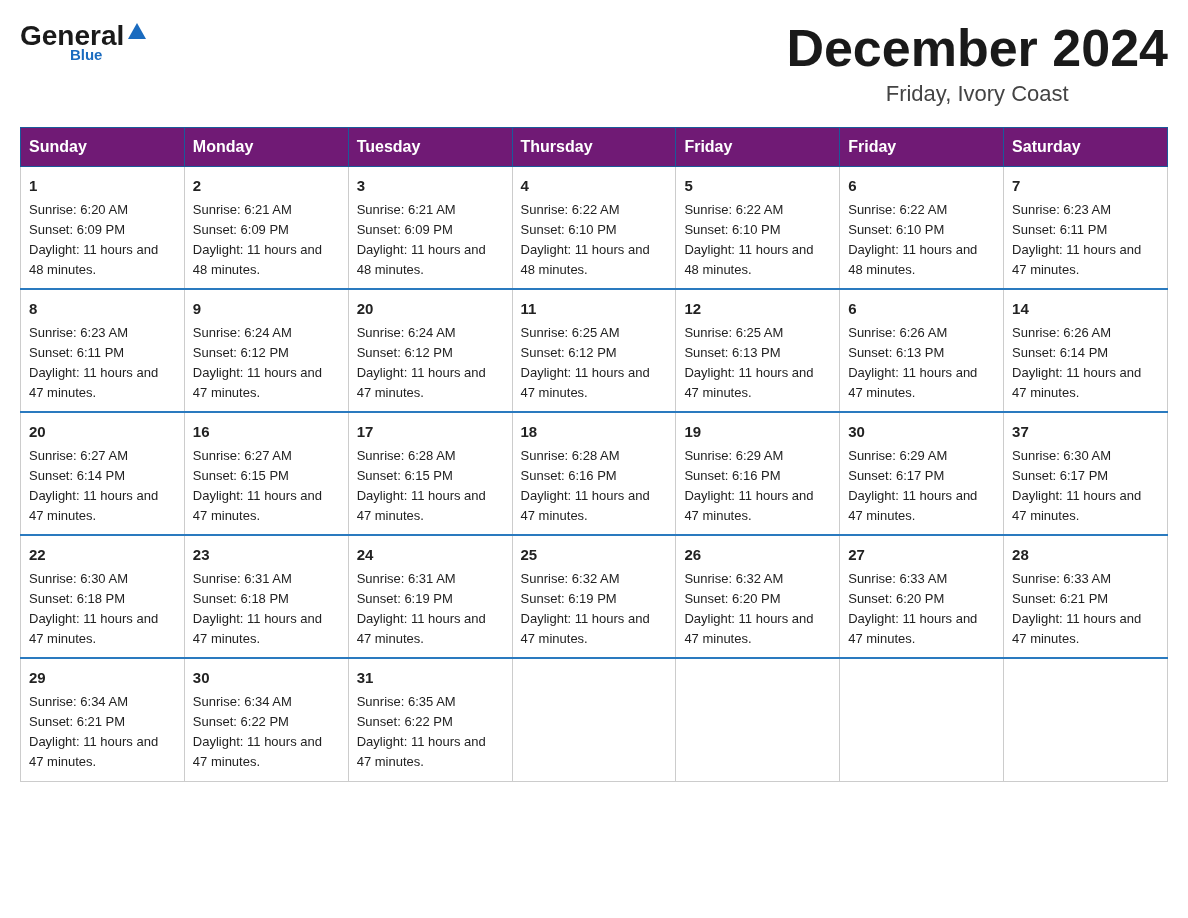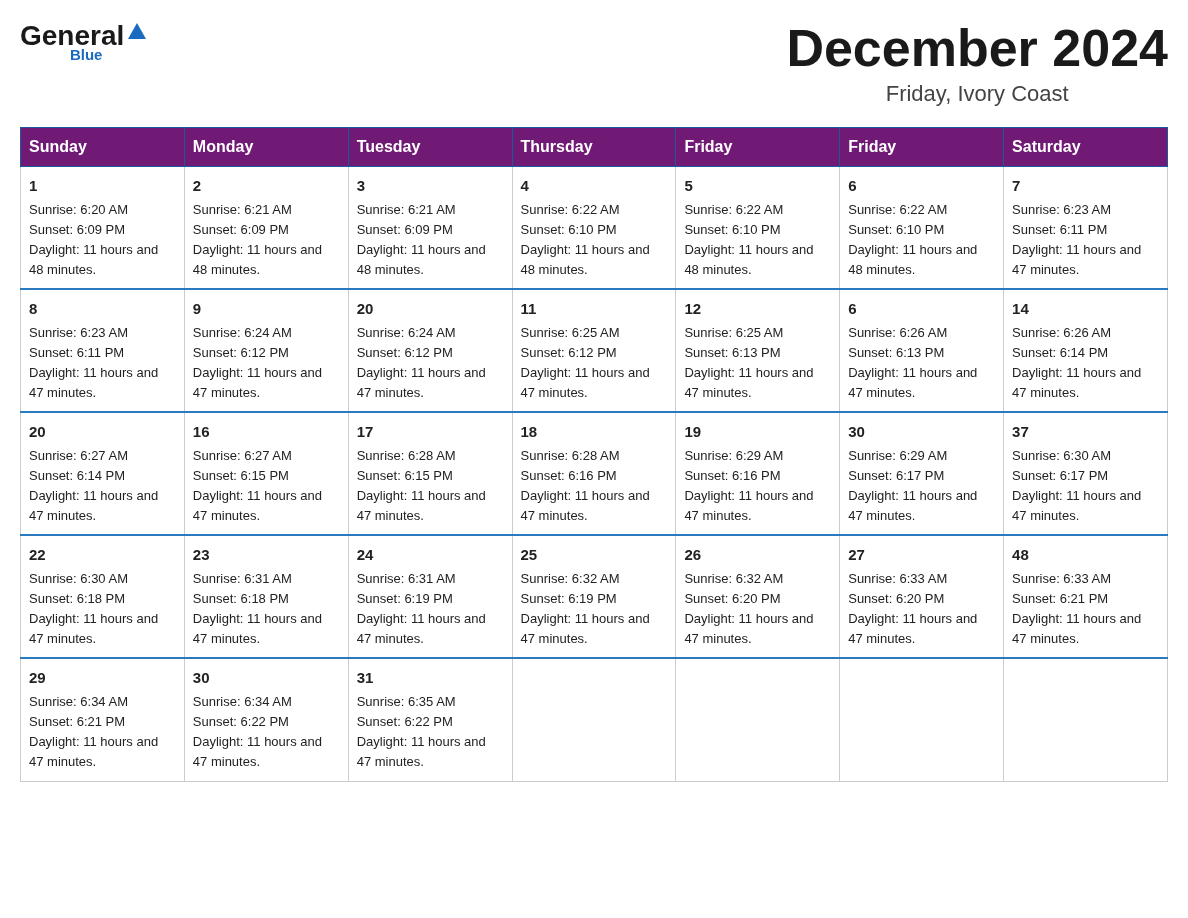--- a/index.html
+++ b/index.html
@@ -169,21 +169,21 @@
         <td><span class="day-number">30</span><span class="day-info">Sunrise: 6:29 AM<br>Sunset: 6:17 PM<br>Daylight: 11 hours and 47 minutes.</span></td>
         <td><span class="day-number">37</span><span class="day-info">Sunrise: 6:30 AM<br>Sunset: 6:17 PM<br>Daylight: 11 hours and 47 minutes.</span></td>
       </tr>
       <tr>
         <td><span class="day-number">22</span><span class="day-info">Sunrise: 6:30 AM<br>Sunset: 6:18 PM<br>Daylight: 11 hours and 47 minutes.</span></td>
         <td><span class="day-number">23</span><span class="day-info">Sunrise: 6:31 AM<br>Sunset: 6:18 PM<br>Daylight: 11 hours and 47 minutes.</span></td>
         <td><span class="day-number">24</span><span class="day-info">Sunrise: 6:31 AM<br>Sunset: 6:19 PM<br>Daylight: 11 hours and 47 minutes.</span></td>
         <td><span class="day-number">25</span><span class="day-info">Sunrise: 6:32 AM<br>Sunset: 6:19 PM<br>Daylight: 11 hours and 47 minutes.</span></td>
         <td><span class="day-number">26</span><span class="day-info">Sunrise: 6:32 AM<br>Sunset: 6:20 PM<br>Daylight: 11 hours and 47 minutes.</span></td>
         <td><span class="day-number">27</span><span class="day-info">Sunrise: 6:33 AM<br>Sunset: 6:20 PM<br>Daylight: 11 hours and 47 minutes.</span></td>
-        <td><span class="day-number">48</span><span class="day-info">Sunrise: 6:33 AM<br>Sunset: 6:21 PM<br>Daylight: 11 hours and 47 minutes.</span></td>
+        <td><span class="day-number">28</span><span class="day-info">Sunrise: 6:33 AM<br>Sunset: 6:21 PM<br>Daylight: 11 hours and 47 minutes.</span></td>
       </tr>
       <tr>
         <td><span class="day-number">29</span><span class="day-info">Sunrise: 6:34 AM<br>Sunset: 6:21 PM<br>Daylight: 11 hours and 47 minutes.</span></td>
         <td><span class="day-number">30</span><span class="day-info">Sunrise: 6:34 AM<br>Sunset: 6:22 PM<br>Daylight: 11 hours and 47 minutes.</span></td>
         <td><span class="day-number">31</span><span class="day-info">Sunrise: 6:35 AM<br>Sunset: 6:22 PM<br>Daylight: 11 hours and 47 minutes.</span></td>
         <td class="empty-cell"></td>
         <td class="empty-cell"></td>
         <td class="empty-cell"></td>
         <td class="empty-cell"></td>
       </tr>

